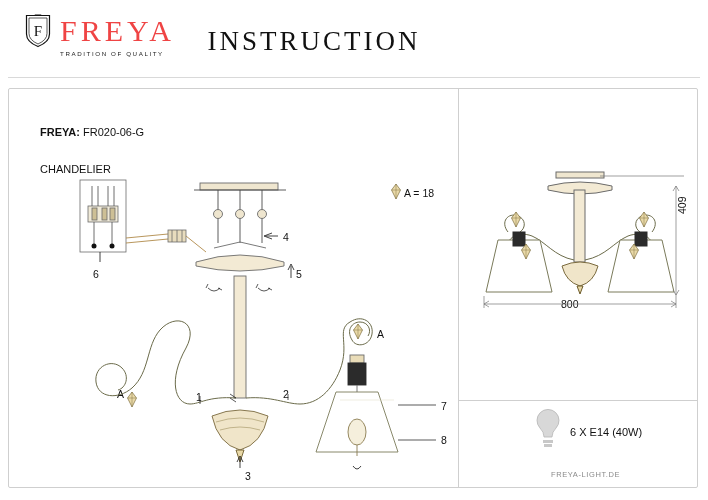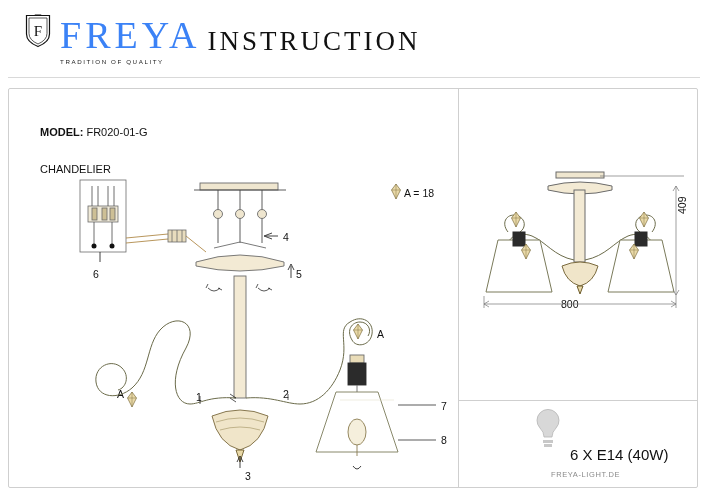--- a/index.html
+++ b/index.html
@@ -33,23 +33,23 @@
   .logo-shield {
     width: 28px; height: 32px;
     position: relative;
   }
   .logo-text-block {
     margin-left: 8px;
     padding-top: 2px;
   }
   .brand {
     font-family: "Liberation Serif", serif;
-    font-size: 38px;
+    font-size: 30px;
     letter-spacing: 4px;
-    color: #3b82f6;
+    color: #ef4444;
     line-height: 1;
     font-weight: 400;
   }
   .brand-sub {
     font-family: "Liberation Sans", sans-serif;
     font-size: 6.2px;
     letter-spacing: 1.6px;
     color: #222;
     margin-top: 4px;
   }
@@ -133,22 +133,22 @@
     left: 676px; top: 214px;
     font-size: 10.5px;
     color: #111;
     transform: rotate(-90deg);
     transform-origin: left top;
   }
 
   
   .lamp-spec {
     position: absolute;
-    left: 570px; top: 446px;
-    font-size: 15px;
+    left: 570px; top: 426px;
+    font-size: 11px;
     color: #111;
     text-align: right;
   }
   .site {
     position: absolute;
     left: 551px; top: 470px;
     font-size: 7.5px;
     letter-spacing: 0.6px;
     color: #8a8a8a;
   }
@@ -182,22 +182,22 @@
     </div>
     <div class="title">INSTRUCTION</div>
     <div class="header-rule"></div>
   </div>
 
   <div class="frame"></div>
   <div class="divider-v"></div>
   <div class="divider-h"></div>
 
   <div class="model-line">
-    <b>MODEL:</b>
-    <span>FR020-01-G</span>
+    <b>FREYA:</b>
+    <span>FR020-06-G</span>
   </div>
   <div class="model-type">CHANDELIER</div>
   <div class="a-count">A = 18</div>
 
   <div class="num" style="left:196px; top:391px;">1</div>
   <div class="num" style="left:283px; top:388px;">2</div>
   <div class="num" style="left:245px; top:470px;">3</div>
   <div class="num" style="left:283px; top:231px;">4</div>
   <div class="num" style="left:296px; top:268px;">5</div>
   <div class="num" style="left:93px; top:268px;">6</div>

